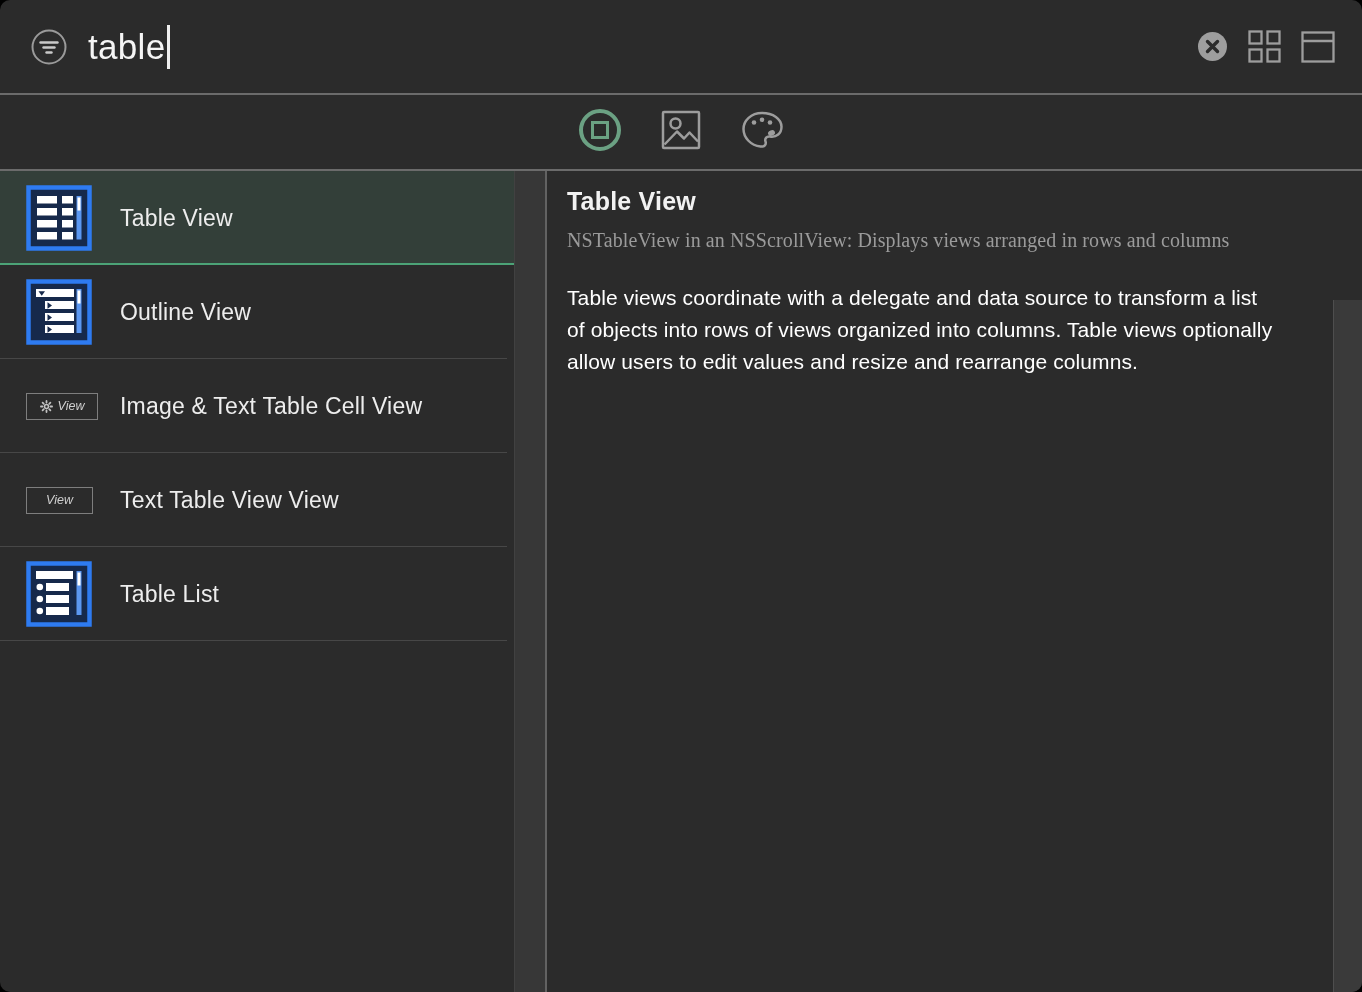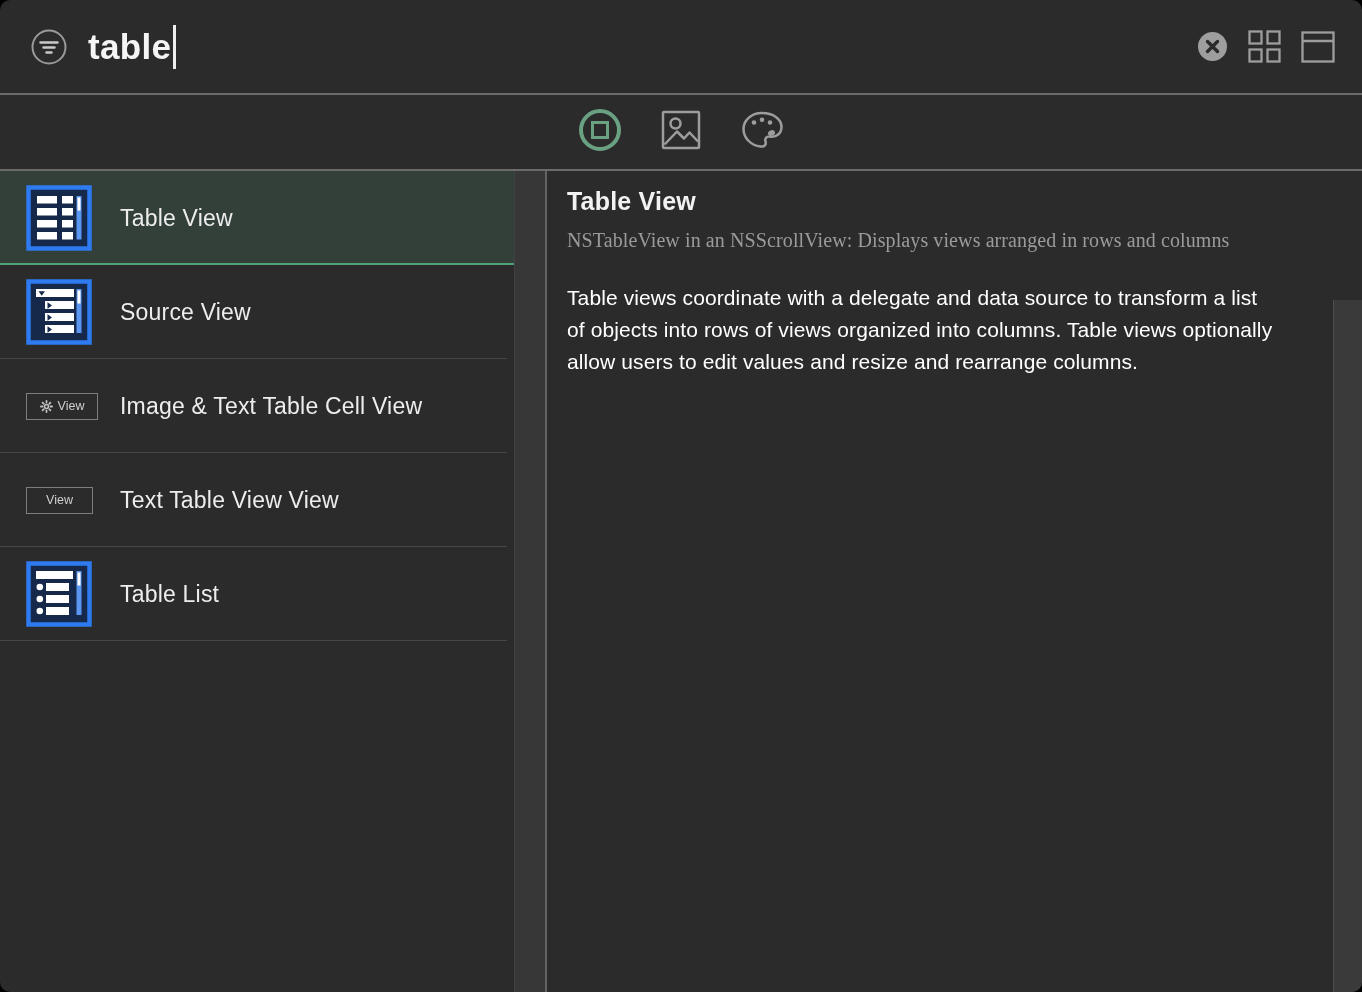--- a/index.html
+++ b/index.html
@@ -12,21 +12,20 @@
     border-radius: 10px;
     overflow: hidden;
     display: flex; flex-direction: column;
   }
 
   
   .search-bar {
     height: 93px; flex: 0 0 93px;
     display: flex; align-items: center;
     padding: 0 27px 0 30px;
-    font-weight: bold;
   }
   .filter-icon { width: 38px; height: 38px; flex: 0 0 38px; }
   .search-field {
     flex: 1; margin-left: 20px;
     display: flex; align-items: center;
     font-size: 35px; color: #f5f5f5; letter-spacing: 0.3px;
     white-space: nowrap; overflow: hidden;
   }
   .caret { display: inline-block; width: 3px; height: 44px; background: #efefef; margin-left: 2px; }
   .bar-right { display: flex; align-items: center; gap: 19px; }
@@ -49,21 +48,21 @@
     height: 94px; position: relative;
     display: flex; align-items: center;
     padding-left: 26px;
   }
   .row::after {
     content: ""; position: absolute; left: 0; right: 7px; bottom: 0;
     height: 1px; background: #474747;
   }
   .row.selected { background: #333f39; }
   .row.selected::after { right: 0; height: 2px; background: #4ca377; }
-  .icon-slot { width: 94px; flex: 0 0 94px; display: flex; align-items: center; }
+  .icon-slot { width: 94px; flex: 0 0 94px; display: flex; align-items: center; font-style: italic; }
   .row-label { font-size: 23px; color: #ededed; letter-spacing: 0.2px; }
 
   .badge {
     height: 27px; border: 1.5px solid #7e7e7e;
     display: flex; align-items: center; justify-content: center; gap: 5px;
     color: #cfcfcf; font-size: 12.5px;
   }
   .badge.w-gear { width: 72px; }
   .badge.w-plain { width: 67px; }
 
@@ -209,21 +208,21 @@
             <g fill="#16294b">
               <path d="M12.5 12.2 L19 12.2 L15.75 16.8 Z"></path>
               <path d="M21.5 23.3 L21.5 29.7 L26 26.5 Z"></path>
               <path d="M21.5 35.3 L21.5 41.7 L26 38.5 Z"></path>
               <path d="M21.5 47.3 L21.5 53.7 L26 50.5 Z"></path>
             </g>
             <rect x="50.5" y="10" width="5" height="44" fill="#5b97f1"></rect>
             <rect x="51.5" y="11.5" width="3" height="13" fill="#ffffff"></rect>
           </svg>
         </span>
-        <span class="row-label">Source View</span>
+        <span class="row-label">Outline View</span>
       </div>
 
       <div class="row">
         <span class="icon-slot">
           <span class="badge w-gear">
             <svg width="13" height="13" viewBox="0 0 14 14">
               <circle cx="7" cy="7" r="2.1" fill="none" stroke="#c2c2c2" stroke-width="1.6"></circle>
               <g stroke="#c2c2c2" stroke-width="1.9" stroke-linecap="round">
                 <line x1="7" y1="1" x2="7" y2="2.8"></line>
                   <line x1="7" y1="11.2" x2="7" y2="13"></line>

